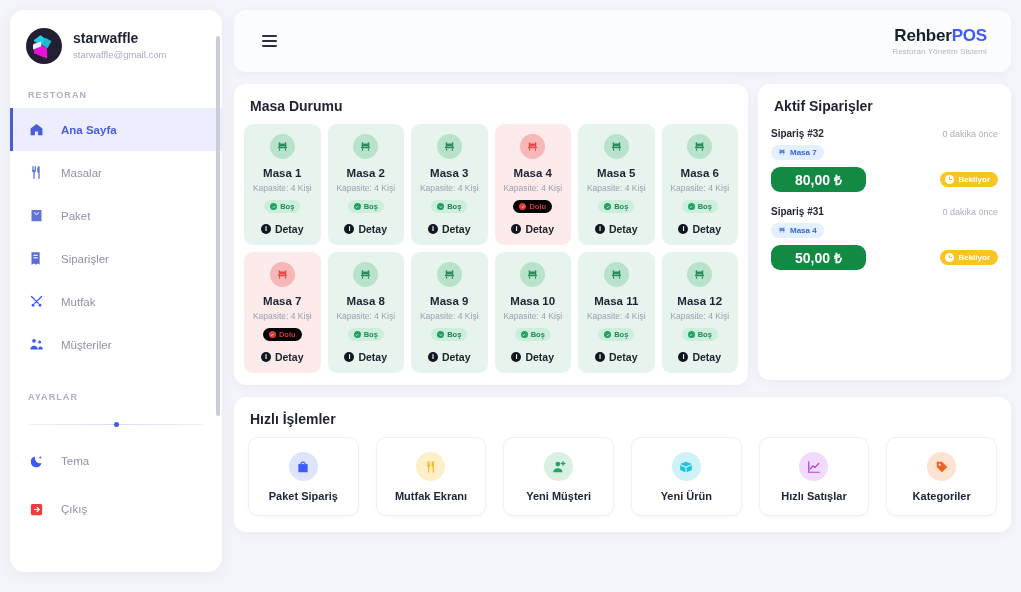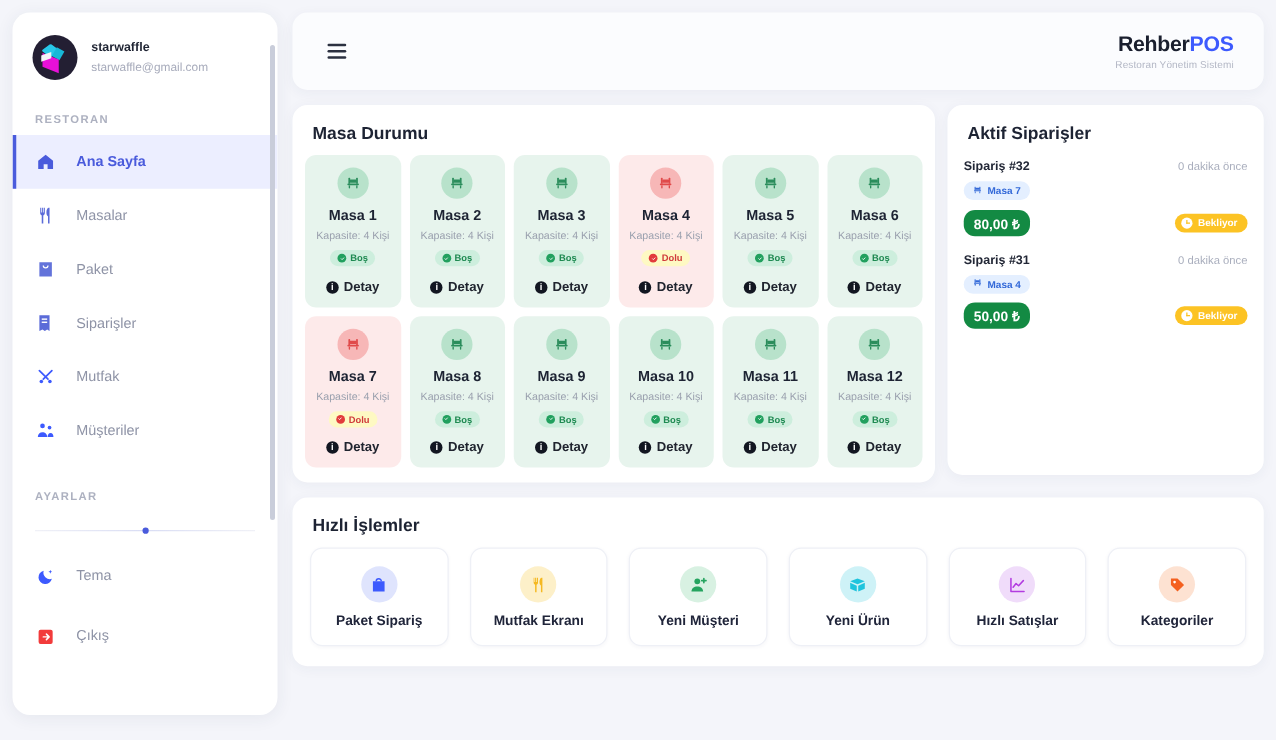--- a/index.html
+++ b/index.html
@@ -22,21 +22,21 @@
   }
   .sb-profile { display: flex; align-items: center; gap: 11px; padding: 18px 14px 14px 16px; }
   .avatar {
     width: 36px; height: 36px; border-radius: 50%;
     background: #231f33; position: relative; flex: 0 0 auto; overflow: hidden;
   }
   .avatar .sh1 { position:absolute; left:10px; top:8px; width:9px; height:9px; background:#28c8e8; transform: rotate(45deg) skew(-8deg,-8deg); border-radius:1px;}
   .avatar .sh2 { position:absolute; left:17px; top:11px; width:7px; height:8px; background:#18b9d8; transform: rotate(30deg);}
   .avatar .sh3 { position:absolute; left:8px; top:17px; width:13px; height:11px; background:#e810d8; transform: skewY(22deg);}
   .avatar .sh4 { position:absolute; left:7px; top:15px; width:8px; height:5px; background:#f2f2f6; transform: skewY(-20deg);}
-  .sb-pname { font-size: 10px; font-weight: 700; color: #1f2433; line-height: 15px; }
+  .sb-pname { font-size: 14px; font-weight: 700; color: #1f2433; line-height: 15px; }
   .sb-pmail { font-size: 9.5px; color: #a7abbb; line-height: 14px; margin-top: 2px; }
 
   .sb-section { font-size: 9px; letter-spacing: 1.1px; color: #adb1c0; font-weight: 600;
                 padding: 12px 0 8px 18px; text-transform: uppercase; }
   .sb-item { display: flex; align-items: center; gap: 17px; height: 43px;
              padding-left: 18px; cursor: pointer; position: relative; color: #8e93a6; }
   .sb-item .lbl { font-size: 11.5px; font-weight: 500; }
   .sb-item.active { background: #eceeff; color: #4a5bdc; }
   .sb-item.active .lbl { color: #4a5bdc; font-weight: 600; }
   .sb-item.active::before { content:""; position:absolute; left:0; top:0; bottom:0; width:3px; background:#4a5bdc; }
@@ -90,42 +90,42 @@
     background: #b8e2cb; display:flex; align-items:center; justify-content:center;
   }
   .tcard.dolu .tchair { background: #f7b7b7; }
   .tname { font-size: 11.5px; font-weight: 700; color: #1d2333; line-height: 14px; }
   .tcap { font-size: 8.5px; color: #9aa0ae; margin-top: 2px; line-height: 12px; }
   .tbadge {
     display: inline-flex; align-items: center; gap: 3px; margin-top: 6px;
     padding: 2px 6px; border-radius: 9px; font-size: 7.5px; font-weight: 600;
     background: #cdeedd; color: #1f8a52;
   }
-  .tcard.dolu .tbadge { background: #fef9c3; color: #d03b3b; }
+  .tcard.dolu .tbadge { background: #000000; color: #d03b3b; }
   .tdot { width: 7px; height: 7px; border-radius: 50%; background: #21a05e; display:flex;align-items:center;justify-content:center;}
   .tcard.dolu .tdot { background: #e23b3b; }
   .tdot svg { display:block; }
   .tdetay { display:flex; align-items:center; justify-content:center; gap:4px; margin-top: 10px;
             font-size: 10.5px; font-weight: 600; color: #20242f; cursor:pointer; }
   .iico { width: 10px; height: 10px; border-radius: 50%; background:#121621; color:#fff;
           font-size: 7.5px; font-weight: 700; display:flex; align-items:center; justify-content:center; line-height:1;}
 
   
   .order { padding: 4px 13px 10px 13px; }
   .order-top { display:flex; justify-content: space-between; align-items: baseline; }
   .order-id { font-size: 10px; font-weight: 700; color: #222736; }
   .order-time { font-size: 9px; color: #a9aebd; }
   .order-table {
     display:inline-flex; align-items:center; gap:4px; margin-top:6px;
     background:#e4efff; color:#3268d8; font-size:8px; font-weight:600;
     padding: 2.5px 7px; border-radius: 9px;
   }
   .order-bot { display:flex; justify-content: space-between; align-items:center; margin-top: 7px; }
-  .order-price { background:#138a43; color:#fff; font-size:11px; font-weight:700;
-                 padding: 3px 8px; border-radius: 9px; }
+  .order-price { background:#138a43; color:#fff; font-size:14px; font-weight:700;
+                 padding: 3px 24px; border-radius: 9px; }
   .order-status { display:inline-flex; align-items:center; gap:4px; background:#fcc324; color:#fff;
                   font-size:8px; font-weight:700; padding: 3px 8px 3px 5px; border-radius: 10px; }
   .clock { width:9px;height:9px;border-radius:50%;background:#fff;position:relative;flex:0 0 9px;}
   .clock::before{content:"";position:absolute;left:4px;top:2px;width:1px;height:3px;background:#fcc324;}
   .clock::after{content:"";position:absolute;left:4px;top:4px;width:3px;height:1px;background:#fcc324;}
 
   
   .quick-panel { margin-top: 12px; padding-bottom: 16px; }
   .qgrid { display: grid; grid-template-columns: repeat(6, 1fr); gap: 17px; padding: 0 14px; }
   .qcard {

